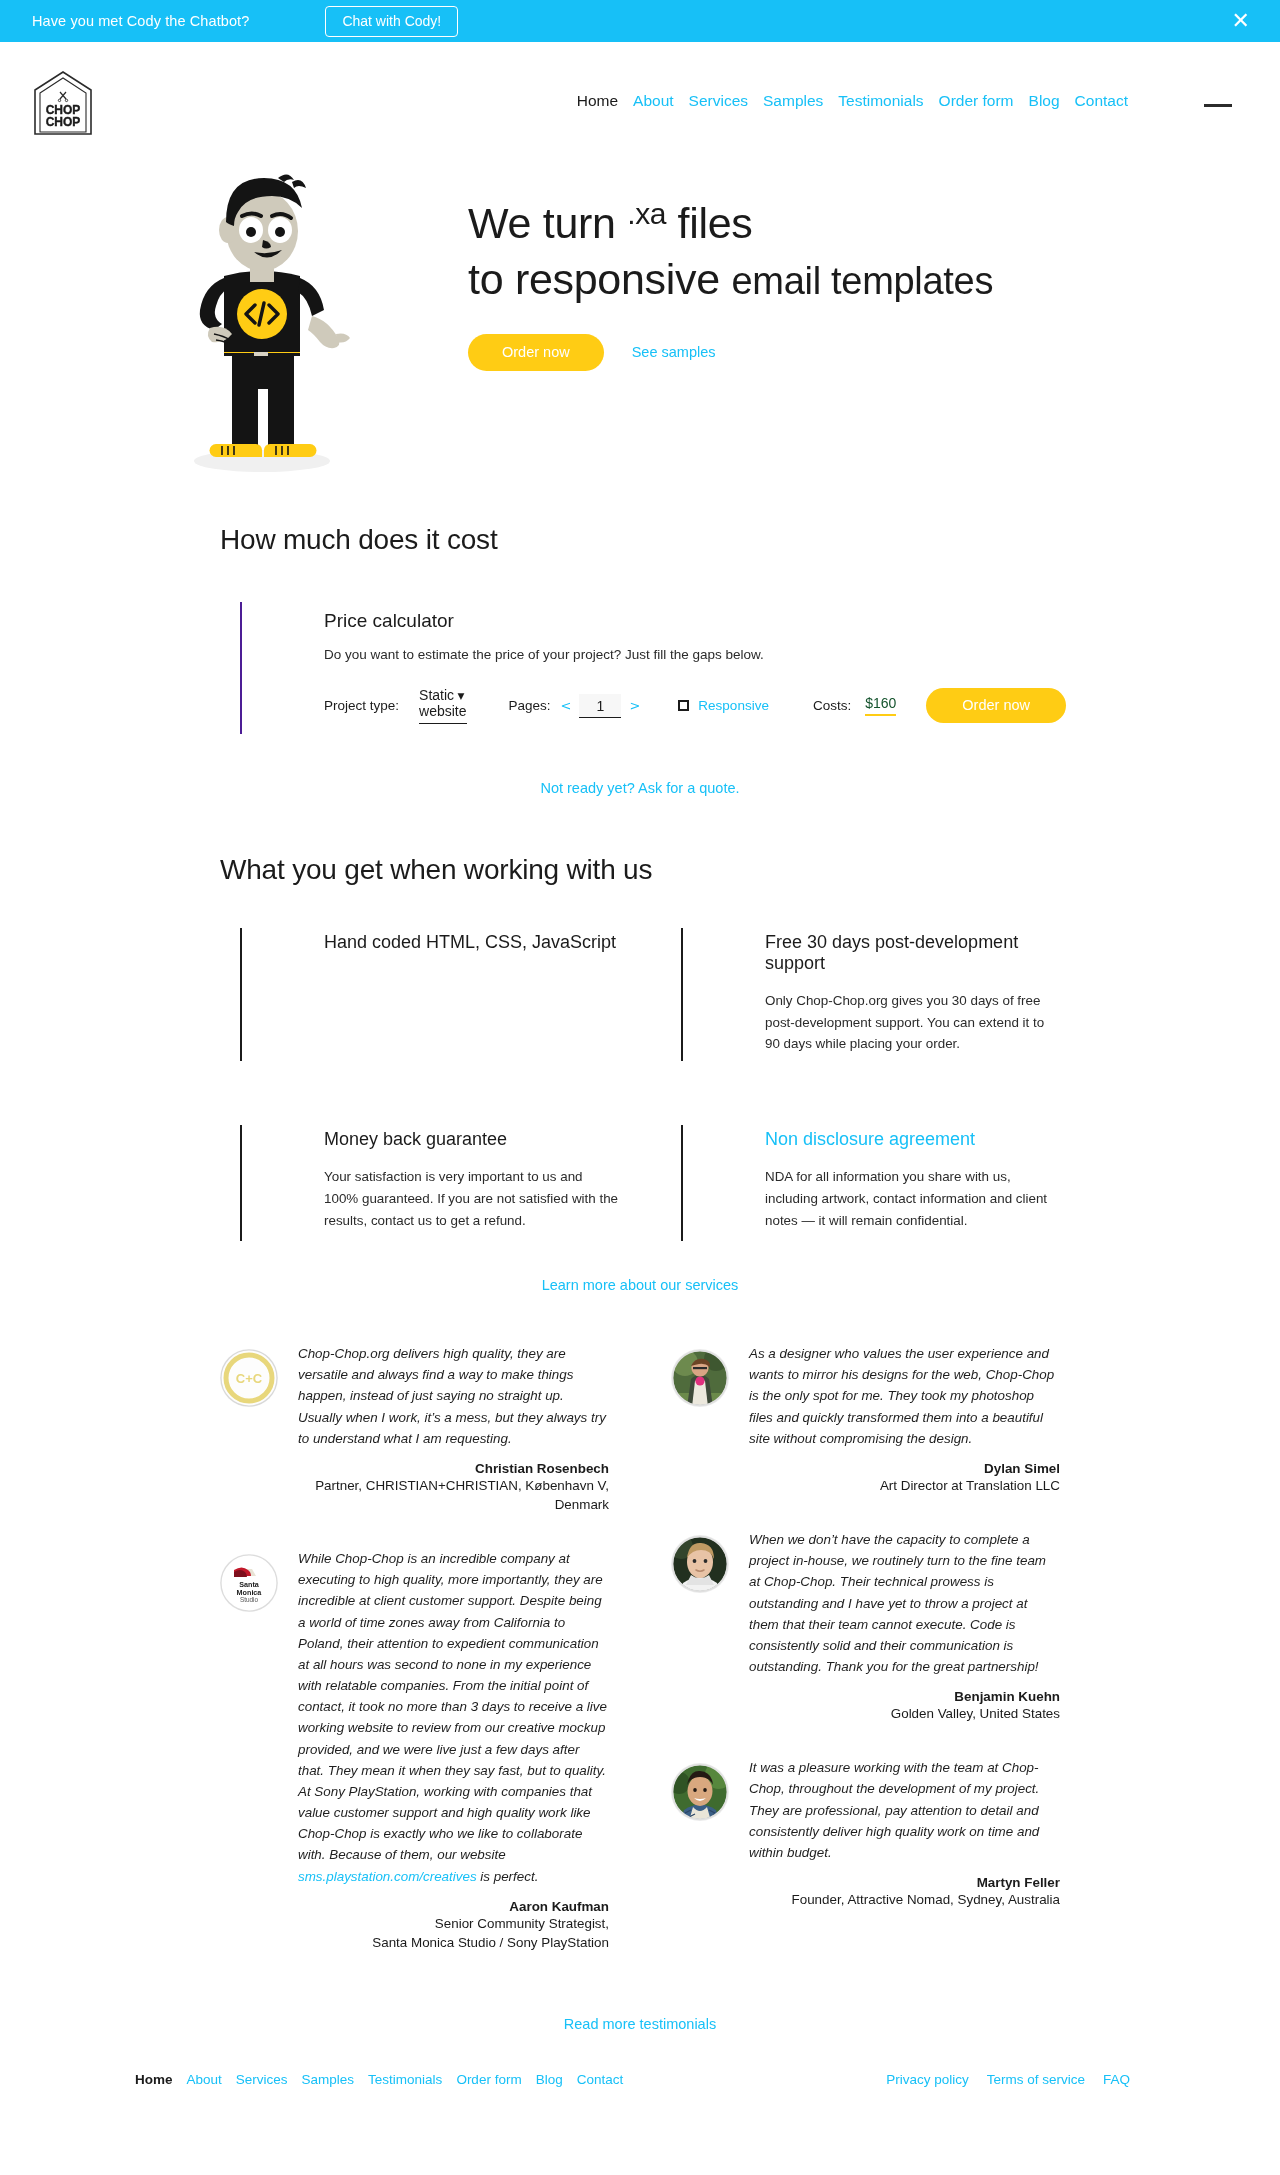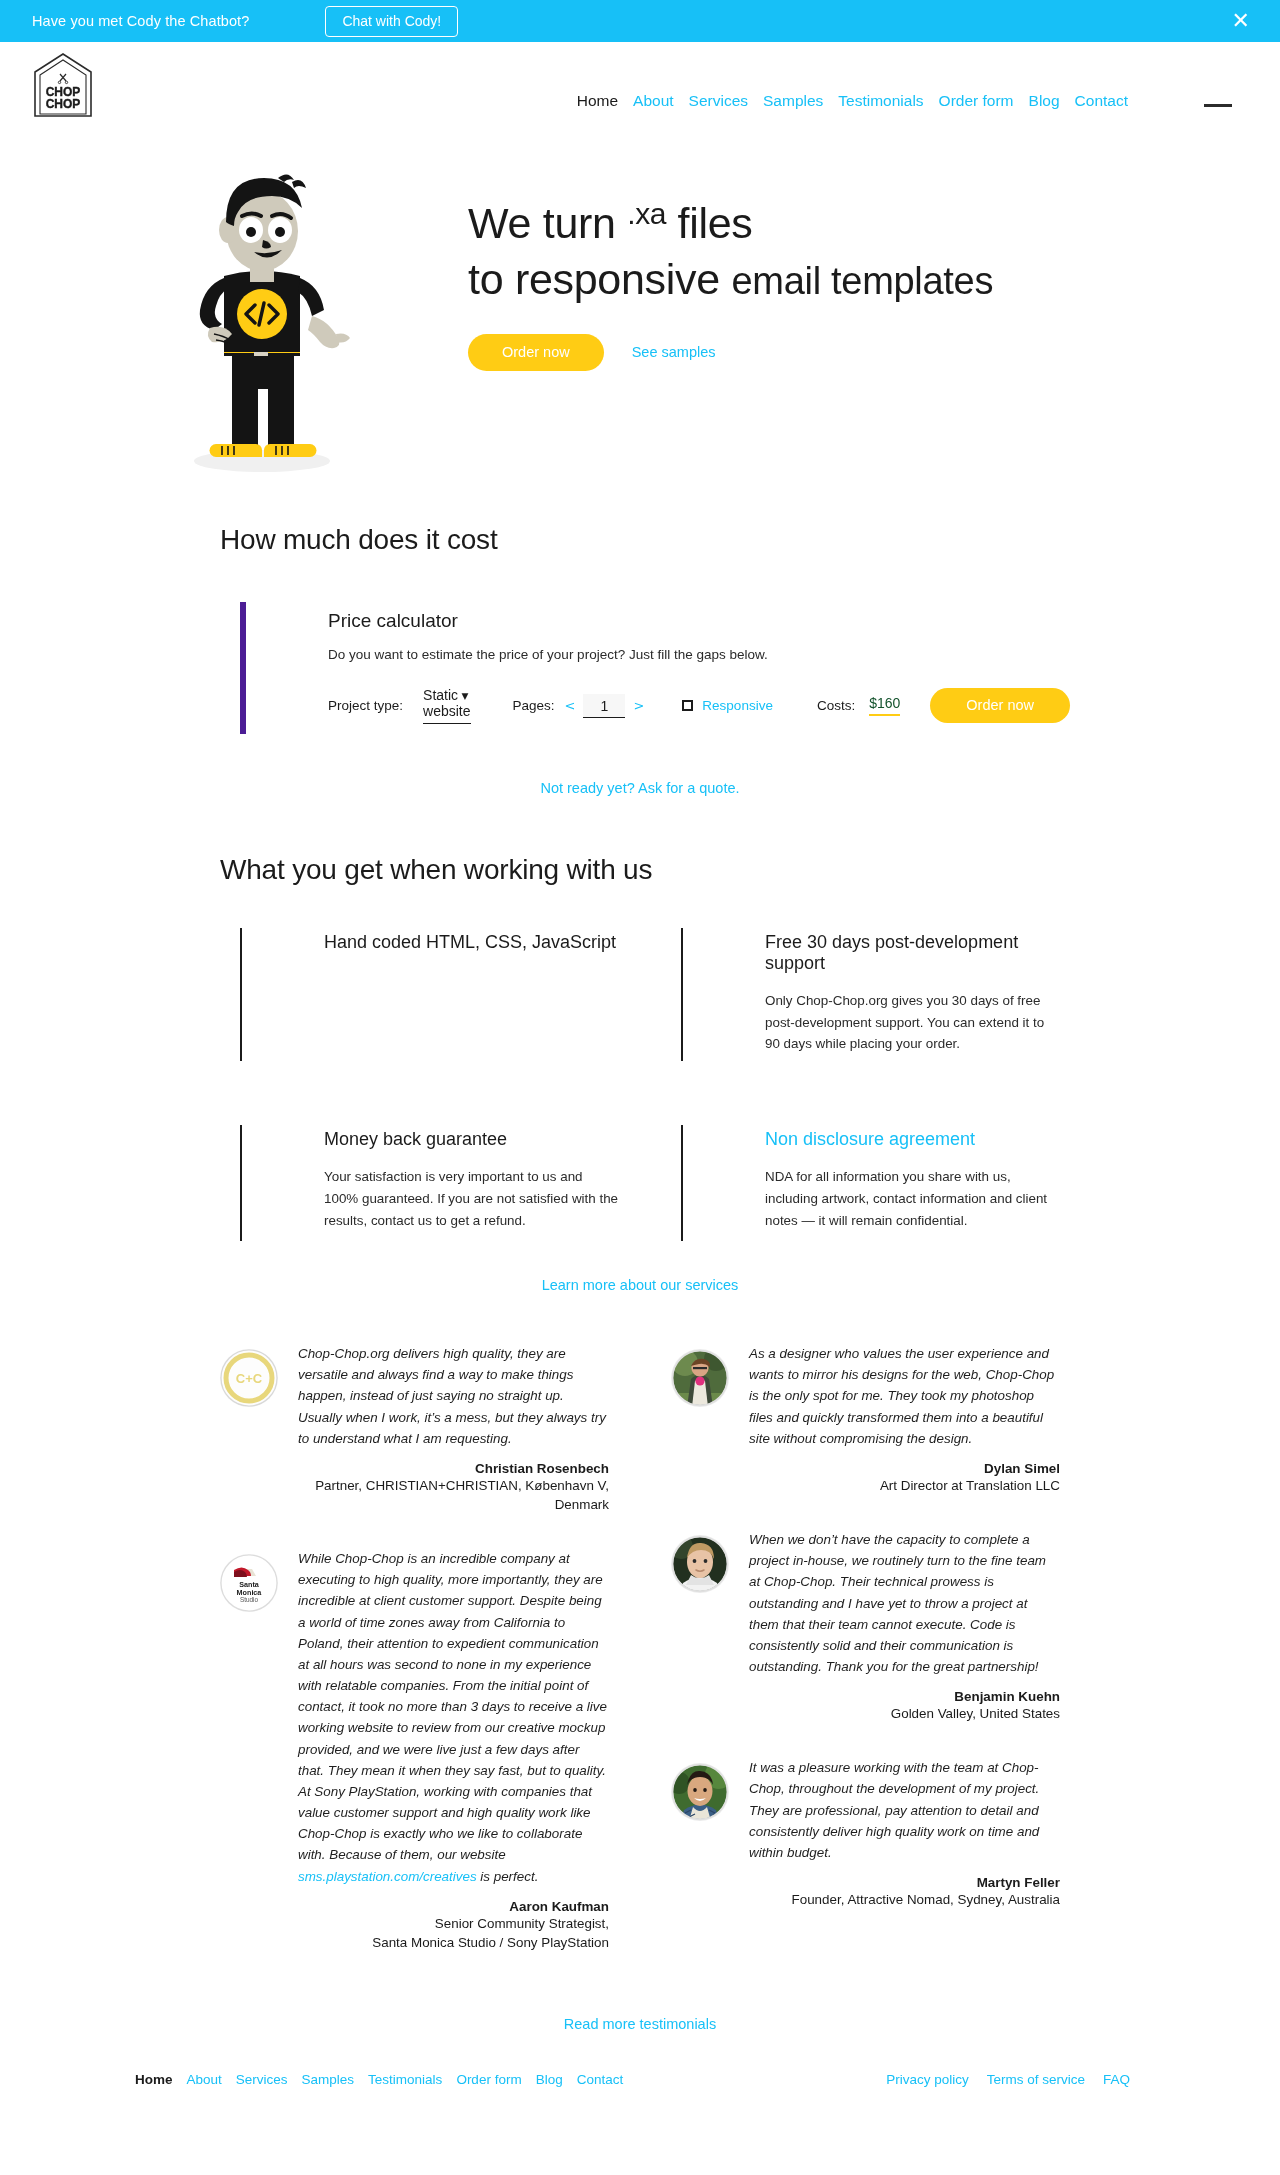--- a/index.html
+++ b/index.html
@@ -53,21 +53,21 @@
     font-family: "DejaVu Sans", sans-serif;
   }
 
   
   .site-header {
     height: 108px;
     position: relative;
   }
   .logo {
     position: absolute;
-    left: 32px; top: 10px;
+    left: 32px; top: 28px;
     width: 62px; height: 66px;
   }
   .main-nav {
     position: absolute;
     right: 152px; top: 50px;
     display: flex;
     gap: 15px;
     font-size: 15.5px;
   }
   .main-nav a { color: #17c0f7; text-decoration: none; white-space: nowrap; }
@@ -124,21 +124,21 @@
     font-size: 28px;
     font-weight: 300;
     color: #1b1b1b;
     letter-spacing: -0.2px;
   }
 
   
   .calc-section { margin-top: 6px; }
   .calc-box {
     margin-top: 46px;
-    border-left: 6px solid #4c1d95;
+    border-left: 2px solid #4c1d95;
     padding: 8px 0 10px 82px;
     margin-left: 20px;
   }
   .calc-title { font-size: 19px; font-weight: 400; color: #1b1b1b; }
   .calc-sub { margin-top: 15px; font-size: 13.5px; color: #2b2b2b; }
 
   .calc-row {
     margin-top: 25px;
     display: flex;
     align-items: center;

